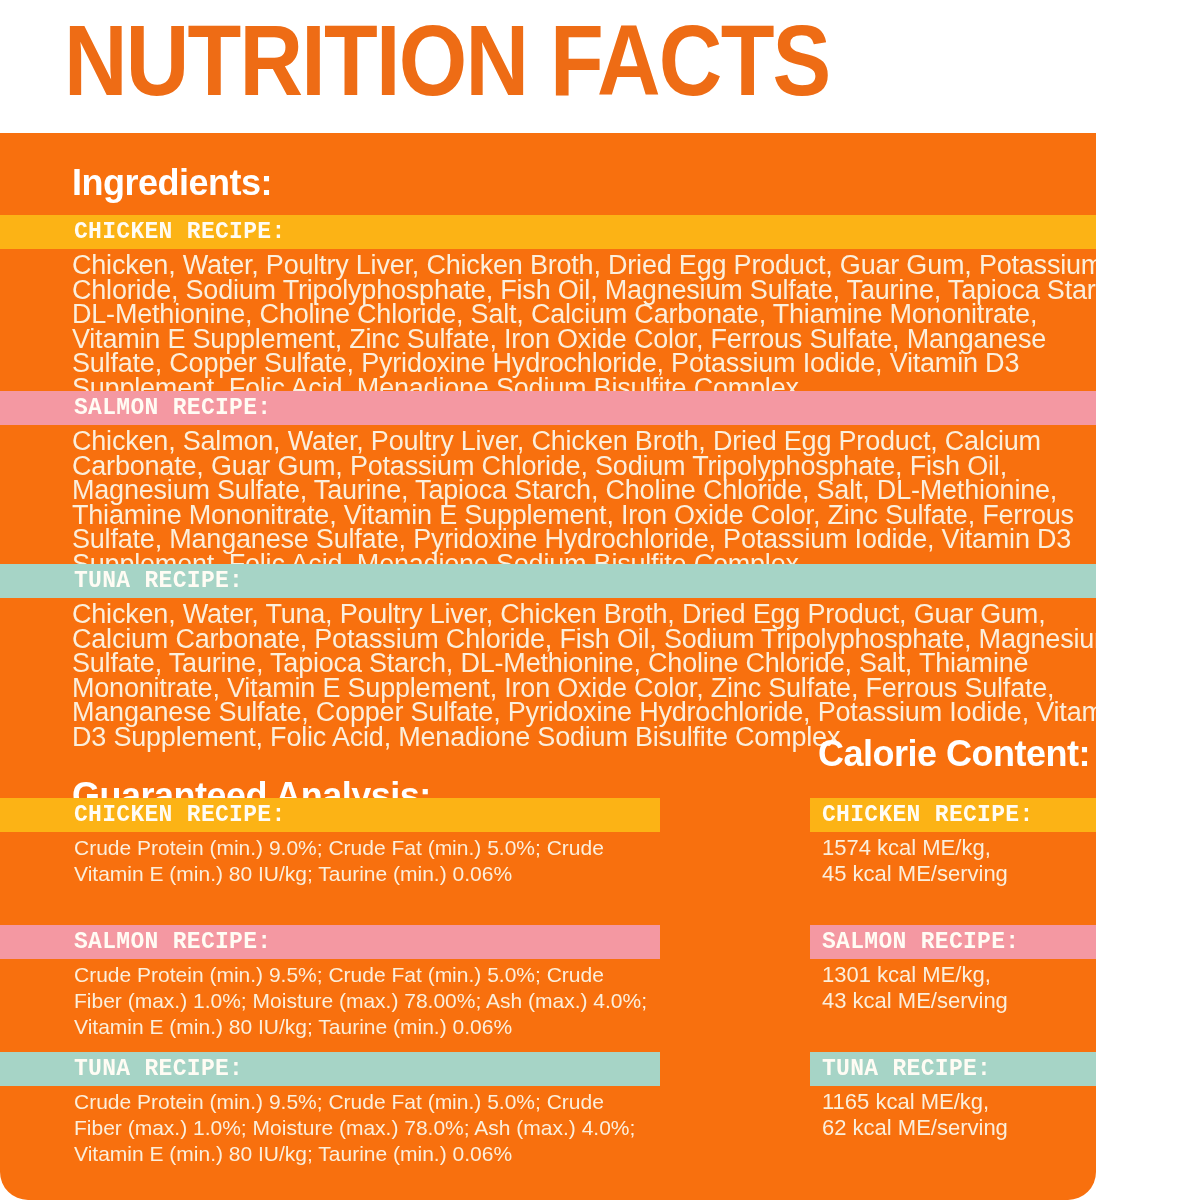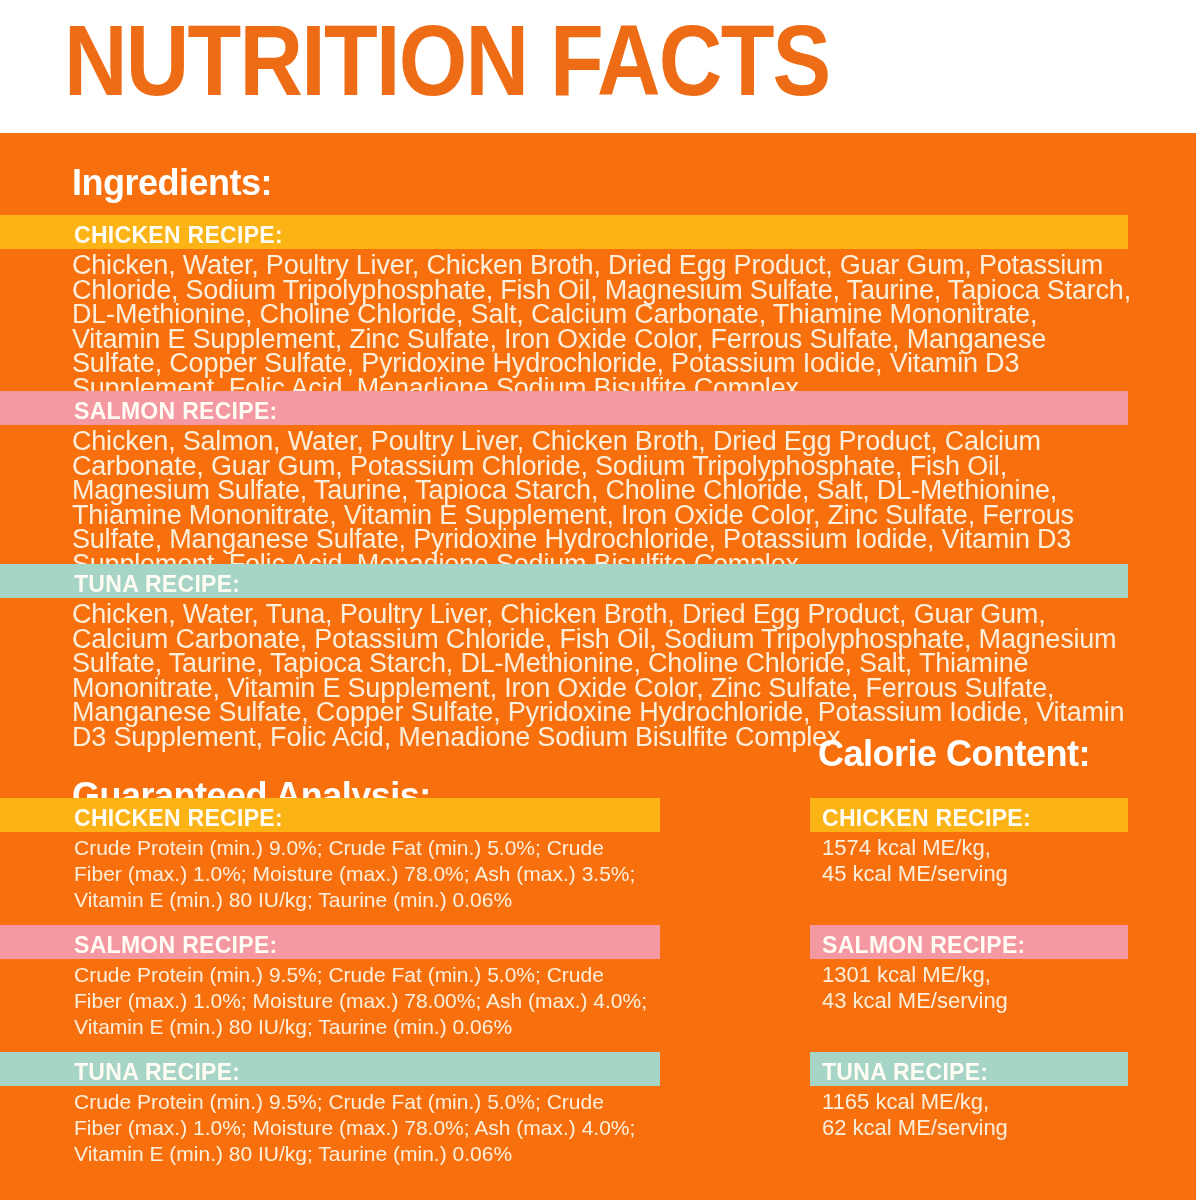--- a/index.html
+++ b/index.html
@@ -1,21 +1,22 @@
 <!DOCTYPE html>
 <html style="--background_orange: #F8700E; --title_orange: #EE6C15; --chicken_yellow: #FCB315; --salmon_pink: #F498A2; --tuna_teal: #A6D4C6; --cream_text: #FBEFDC; --heading_white: #FFFFFF;"><head>
 <meta charset="utf-8">
 <style>
   html,body { margin:0; padding:0; }
   .page {
     position:relative;
-    width:1196px; height:1200px;
+    width:1096px; height:1200px;
     background:#ffffff;
     overflow:hidden;
     font-family:"Liberation Sans", sans-serif;
+    border-radius:28px;
   }
   .header { position:absolute; top:0; left:0; width:1200px; height:133px; background:#ffffff; }
   .main-title {
     position:absolute; top:8px; left:64px;
     font-size:100px; line-height:105px; font-weight:bold;
     letter-spacing:-2px;
     color:var(--title_orange);
     transform:scaleX(0.88); transform-origin:left center;
     white-space:nowrap;
   }
@@ -26,22 +27,23 @@
   .section-heading {
     position:absolute;
     font-size:36px; font-weight:bold;
     color:var(--heading_white);
     letter-spacing:-0.5px;
     white-space:nowrap;
   }
   .bar {
     position:absolute;
     height:34px;
-    display:flex; align-items:flex-end;
+    display:flex; align-items:center;
     box-sizing:border-box;
+    font-family:Liberation Mono, monospace;
   }
   .bar-label {
     font-size:23px; font-weight:bold;
     color:#FFFCF4; letter-spacing:0.3px;
     white-space:nowrap;
   }
   .bar-full  { left:0; width:1128px; padding-left:74px; }
   .bar-left  { left:0; width:660px;  padding-left:74px; }
   .bar-right { left:810px; width:318px; padding-left:12px; }
   [data-color="chicken_yellow"] { background:var(--chicken_yellow); }
@@ -92,21 +94,20 @@
     <div class="ing-para" style="top:469px;">Chicken, Water, Tuna, Poultry Liver, Chicken Broth, Dried Egg Product, Guar Gum, Calcium Carbonate, Potassium Chloride, Fish Oil, Sodium Tripolyphosphate, Magnesium Sulfate, Taurine, Tapioca Starch, DL-Methionine, Choline Chloride, Salt, Thiamine Mononitrate, Vitamin E Supplement, Iron Oxide Color, Zinc Sulfate, Ferrous Sulfate, Manganese Sulfate, Copper Sulfate, Pyridoxine Hydrochloride, Potassium Iodide, Vitamin D3 Supplement, Folic Acid, Menadione Sodium Bisulfite Complex</div>
 
     <div class="section-heading" style="top:642px; left:72px;">Guaranteed Analysis:</div>
     <div class="section-heading" style="top:600px; left:818px;">Calorie Content:</div>
 
     <div class="bar bar-left" style="top:665px;" data-color="chicken_yellow">
       <span class="bar-label">CHICKEN RECIPE:</span>
     </div>
     <div class="ga-text" style="top:702px;">
       <div>Crude Protein (min.) 9.0%; Crude Fat (min.) 5.0%; Crude</div>
-      <div>Fiber (max.) 1.0%; Moisture (max.) 78.0%; Ash (max.) 3.5%;</div>
       <div>Vitamin E (min.) 80 IU/kg; Taurine (min.) 0.06%</div>
     </div>
     <div class="bar bar-right" style="top:665px;" data-color="chicken_yellow">
       <span class="bar-label">CHICKEN RECIPE:</span>
     </div>
     <div class="cc-text" style="top:702px;">
       <div>1574 kcal ME/kg,</div>
       <div>45 kcal ME/serving</div>
     </div>
 

